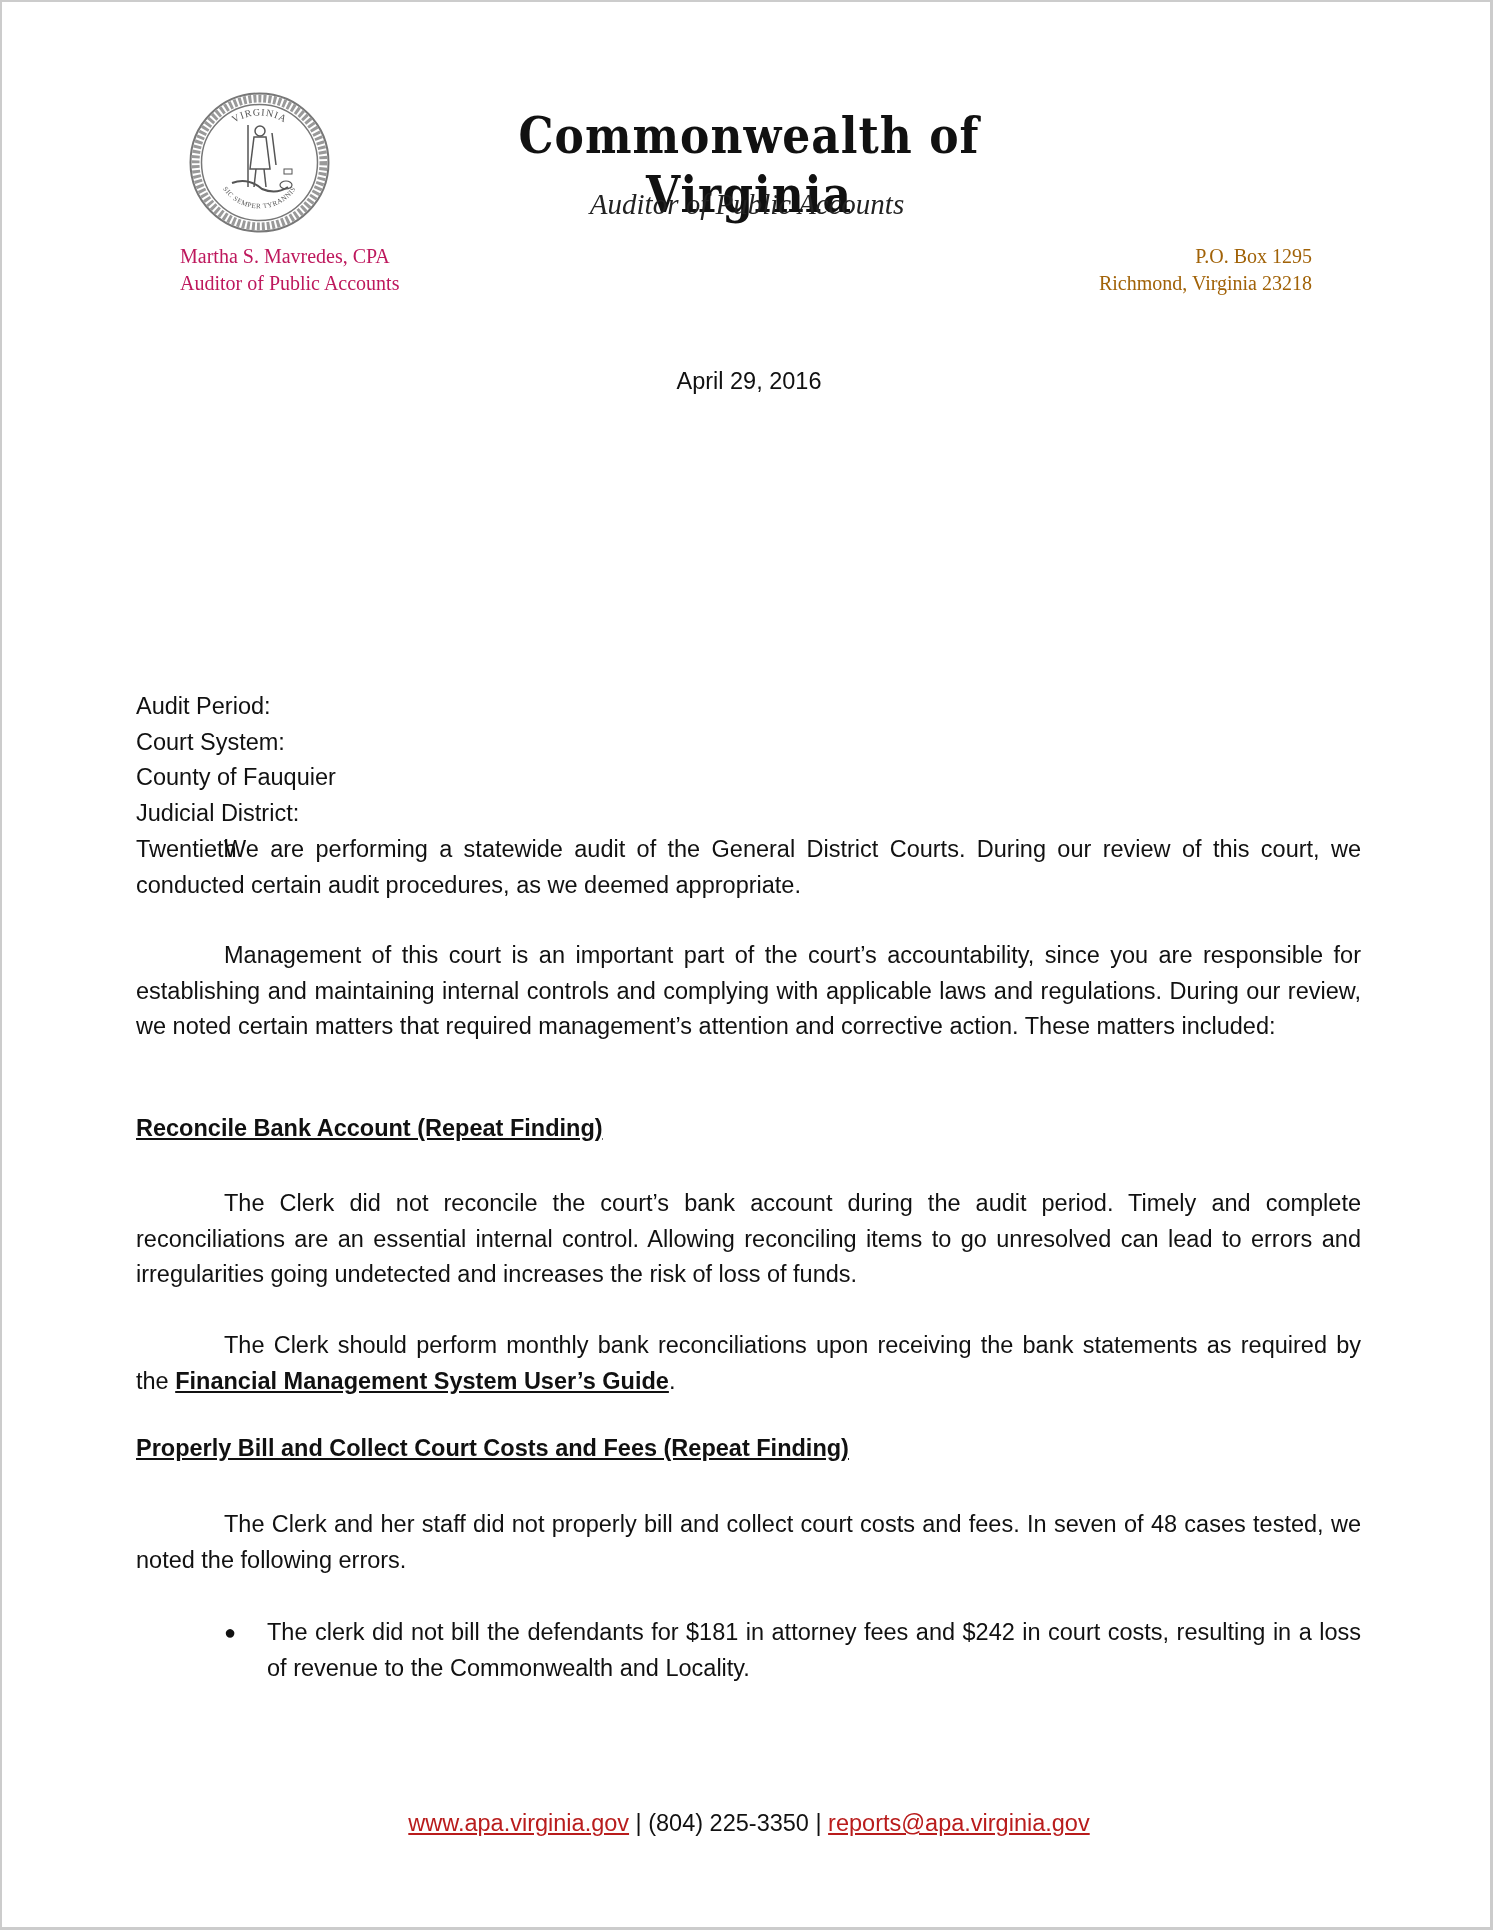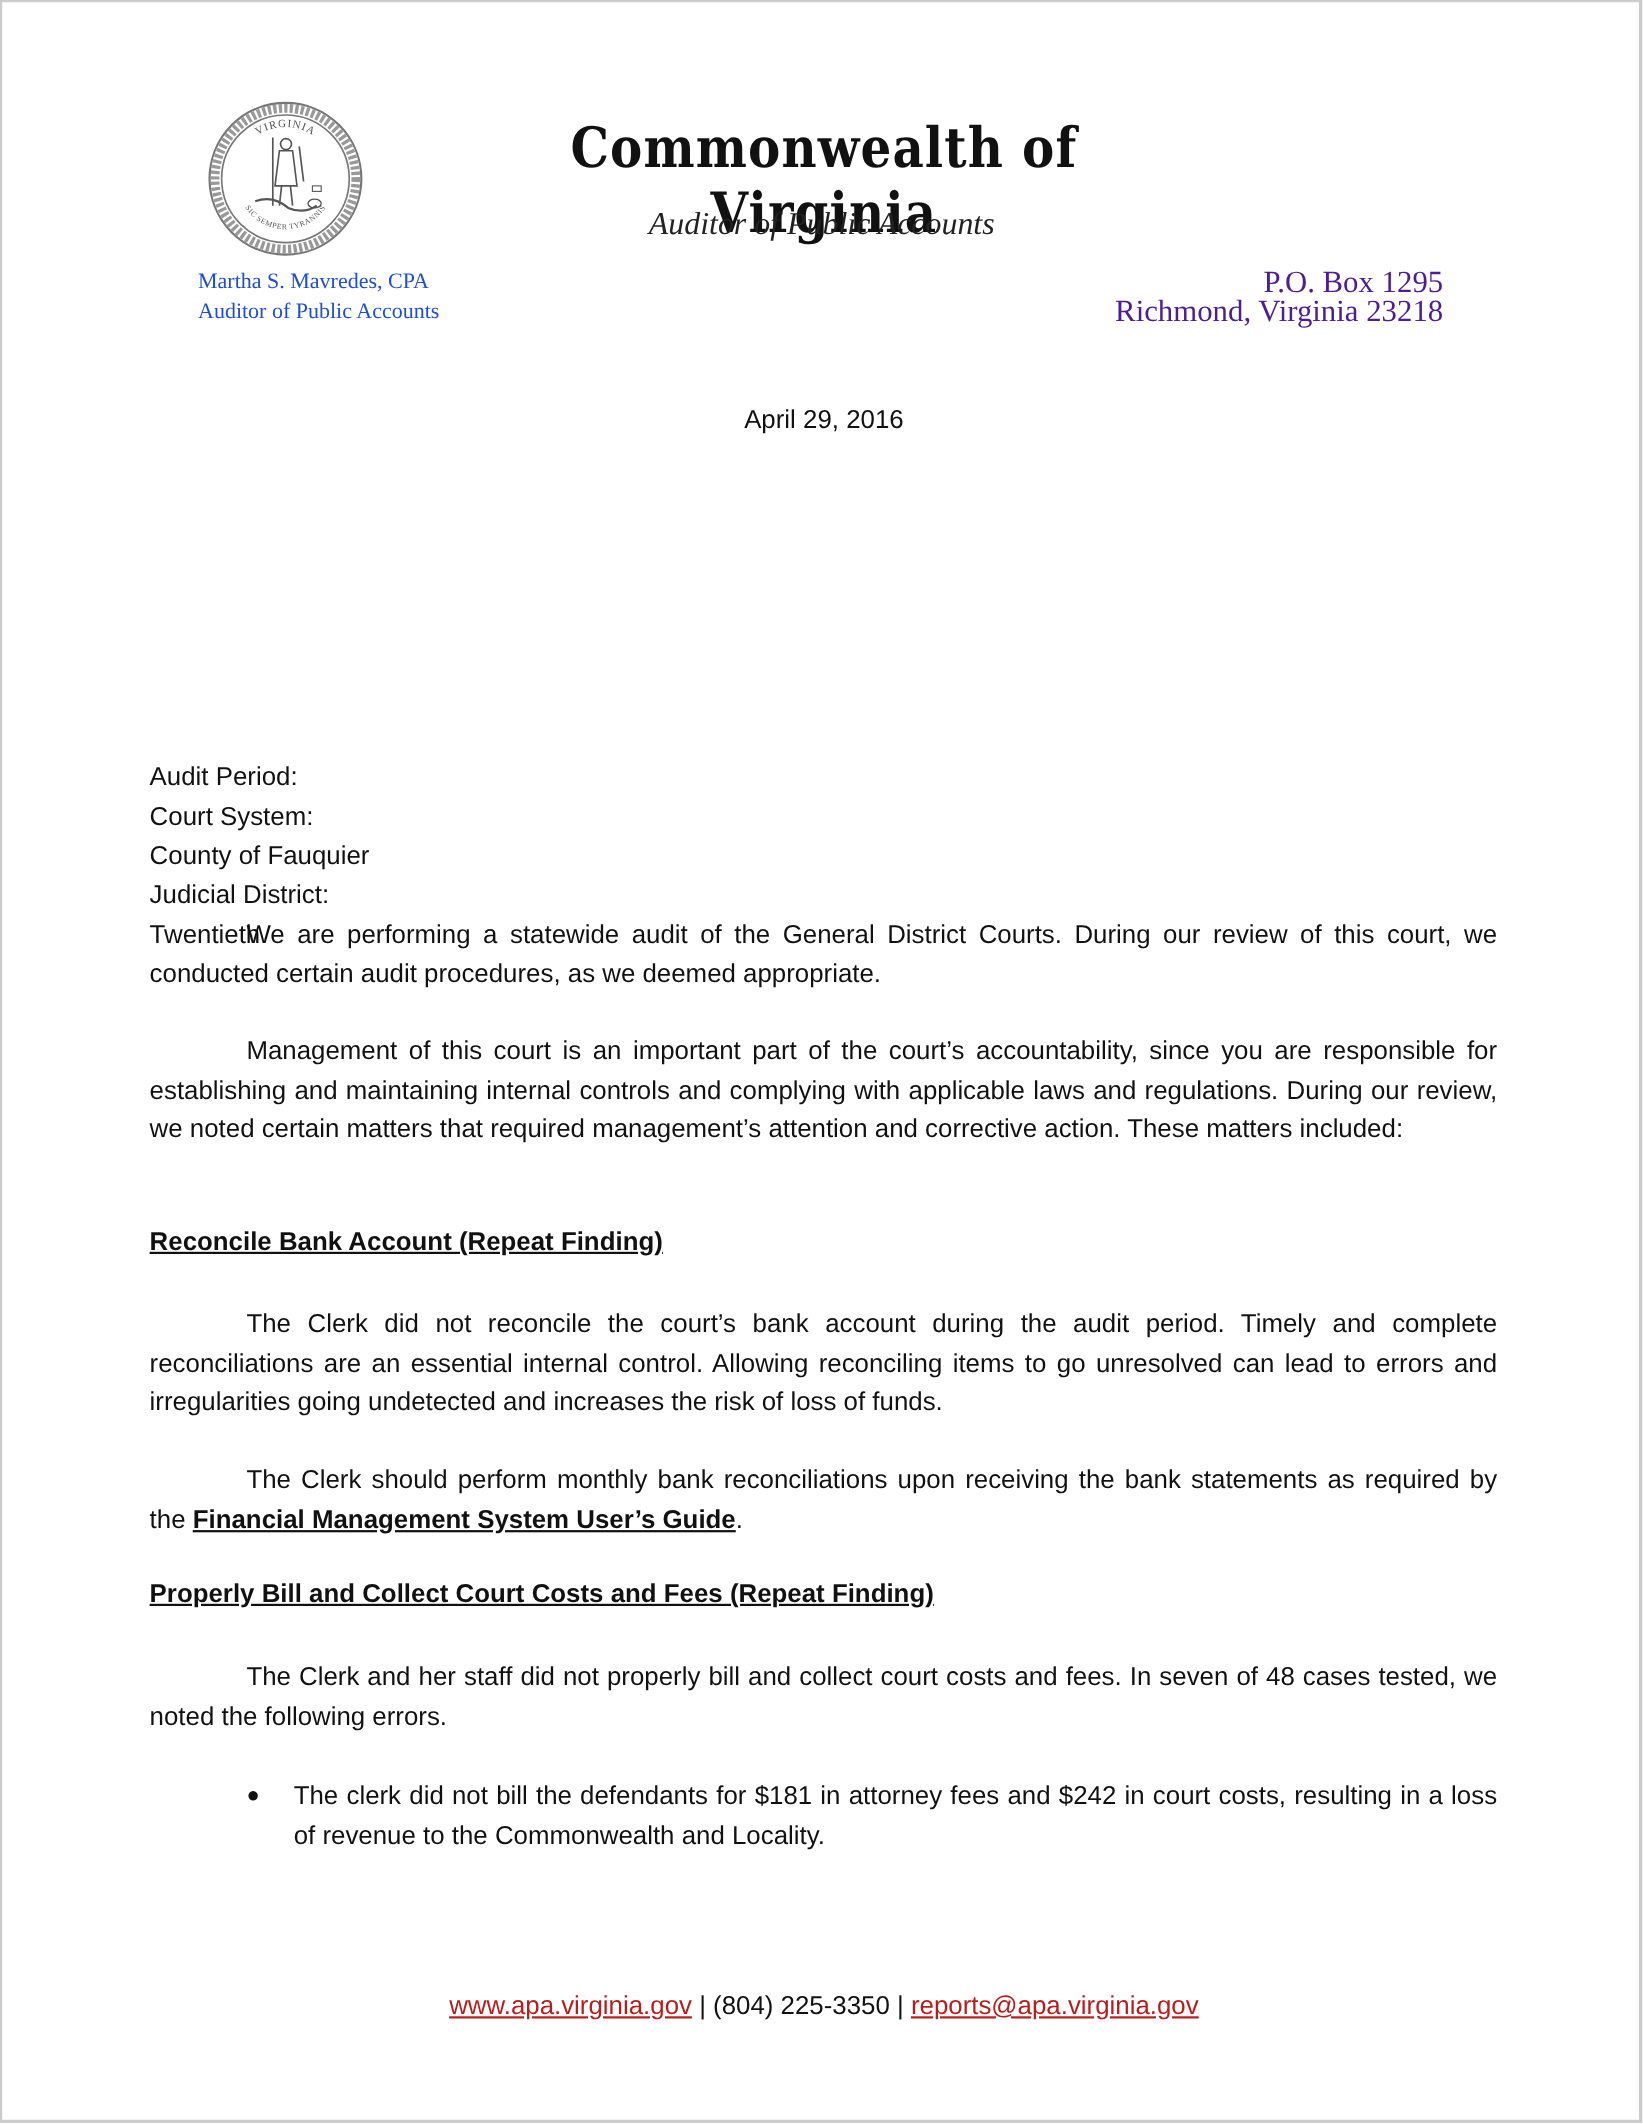--- a/index.html
+++ b/index.html
@@ -16,22 +16,22 @@
   .title {
     position:absolute; left:440px; top:104px; width:614px; text-align:center;
     font-family:"DejaVu Serif", "Liberation Serif", serif;
     font-weight:bold; font-size:44px; letter-spacing:1px; color:#111;
     transform:scaleY(1.15); transform-origin:top center;
   }
   .subtitle {
     position:absolute; left:540px; top:186px; width:410px; text-align:center;
     font-family:"Liberation Serif", serif; font-style:italic; font-size:29px; color:#222;
   }
-  .hdr-left { position:absolute; left:178px; top:241px; font-family:"Liberation Serif", serif; font-size:20px; line-height:27px; color:#1d4ed8; }
-  .hdr-right { position:absolute; right:178px; top:241px; text-align:right; font-family:"Liberation Serif", serif; font-size:28px; line-height:27px; color:#4c1d95; }
+  .hdr-left { position:absolute; left:178px; top:241px; font-family:"Liberation Serif", serif; font-size:20px; line-height:27px; color:#be185d; }
+  .hdr-right { position:absolute; right:178px; top:241px; text-align:right; font-family:"Liberation Serif", serif; font-size:20px; line-height:27px; color:#a16207; }
 
   .body-text {
     font-family:"Liberation Sans", "DejaVu Sans", sans-serif;
     font-size:23.5px; color:#111;
   }
   .date { position:absolute; left:0; width:1494px; top:366px; text-align:center; }
 
   .addr { position:absolute; left:134px; top:473px; line-height:35.7px; }
   .addr div { white-space:nowrap; }
 

